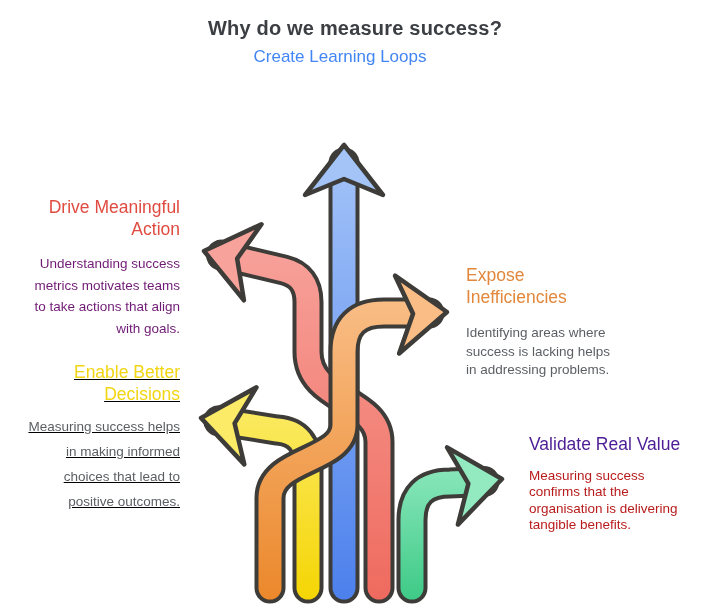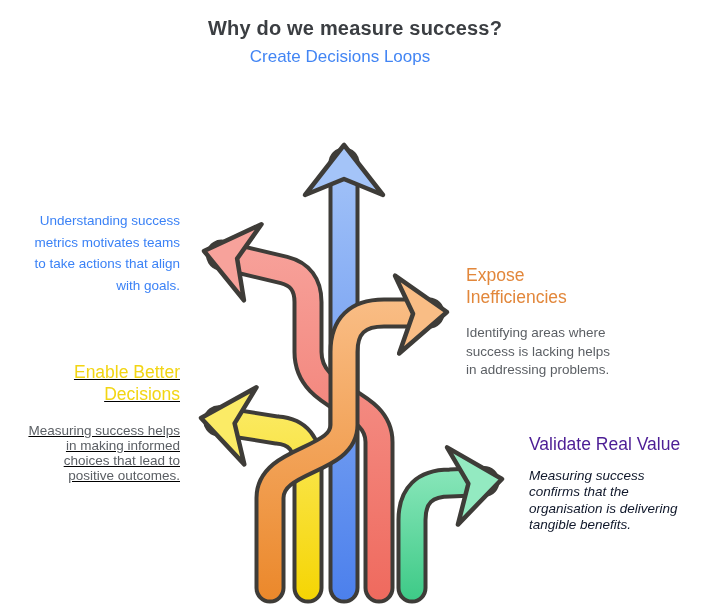--- a/index.html
+++ b/index.html
@@ -31,21 +31,21 @@
   .sec-create .sec-title { font-size:17px; }
   .sec-create .sec-body  { font-size:12.5px; line-height:15.5px; margin-top:10px; }
 
   .sec-drive    { top:197px; right:530px; }
   .sec-drive .sec-body   { margin-top:13px; }
 
   .sec-expose   { top:265px; left:466px; }
   .sec-expose .sec-body  { margin-top:16px; line-height:18.5px; }
 
   .sec-enable   { top:362px; right:530px;text-decoration:underline; }
-  .sec-enable .sec-body  { margin-top:18px; line-height:15px; }
+  .sec-enable .sec-body  { margin-top:9px; line-height:25px; }
 
   .sec-validate { top:434px; left:529px; }
   .sec-validate .sec-body{ margin-top:12px; line-height:16.5px; }
 </style>
 </head>
 <body>
 
 <div class="stage">
 
   <svg class="arrows-svg" width="710" height="611" viewBox="0 0 710 611">
@@ -109,25 +109,27 @@
       <path d="M270 588 L270 498 C270 458 344 462 344 425 L344 352 Q344 313 384 313 L429 313" fill="none" stroke="url(#gOrange)" stroke-width="23" stroke-linecap="round"></path>
       <g transform="translate(447,312) rotate(-3)" stroke-width="4.5" stroke-linejoin="round" stroke="#3E3C38">
         <path d="M0 0 L-50 -39 L-34 0 L-50 39 Z" fill="#F9BD85"></path>
       </g>
     </g>
   </svg>
 
   <h1 class="page-title" style="color: rgb(59, 62, 66);">Why do we measure success?</h1>
 
   <div class="section sec-create align-center">
-    <h2 class="sec-title" style="color: rgb(66, 133, 244);">Create Decisions Loops</h2>
+    <h2 class="sec-title" style="color: rgb(66, 133, 244);">Create Learning Loops</h2>
   </div>
 
   <div class="section sec-drive align-right">
-    <p class="sec-body" style="color: #3b82f6; text-align: right;">Understanding success
+    <h2 class="sec-title" style="color: rgb(224, 75, 65);">Drive Meaningful
+Action</h2>
+    <p class="sec-body" style="color: #701a75; text-align: right;">Understanding success
 metrics motivates teams
 to take actions that align
 with goals.</p>
   </div>
 
   <div class="section sec-expose align-left">
     <h2 class="sec-title" style="color: rgb(226, 135, 59);">Expose
 Inefficiencies</h2>
     <p class="sec-body" style="color: rgb(91, 95, 100);">Identifying areas where
 success is lacking helps
@@ -138,19 +140,19 @@
     <h2 class="sec-title" style="color: rgb(242, 213, 19);">Enable Better
 Decisions</h2>
     <p class="sec-body" style="color: rgb(91, 95, 100);">Measuring success helps
 in making informed
 choices that lead to
 positive outcomes.</p>
   </div>
 
   <div class="section sec-validate align-left">
     <h2 class="sec-title" style="color: #4c1d95;">Validate Real Value</h2>
-    <p class="sec-body" style="color: #0f172a; font-style: italic;">Measuring success
+    <p class="sec-body" style="color: #b91c1c;">Measuring success
 confirms that the
 organisation is delivering
 tangible benefits.</p>
   </div>
 
 </div>
 
 </body></html>

